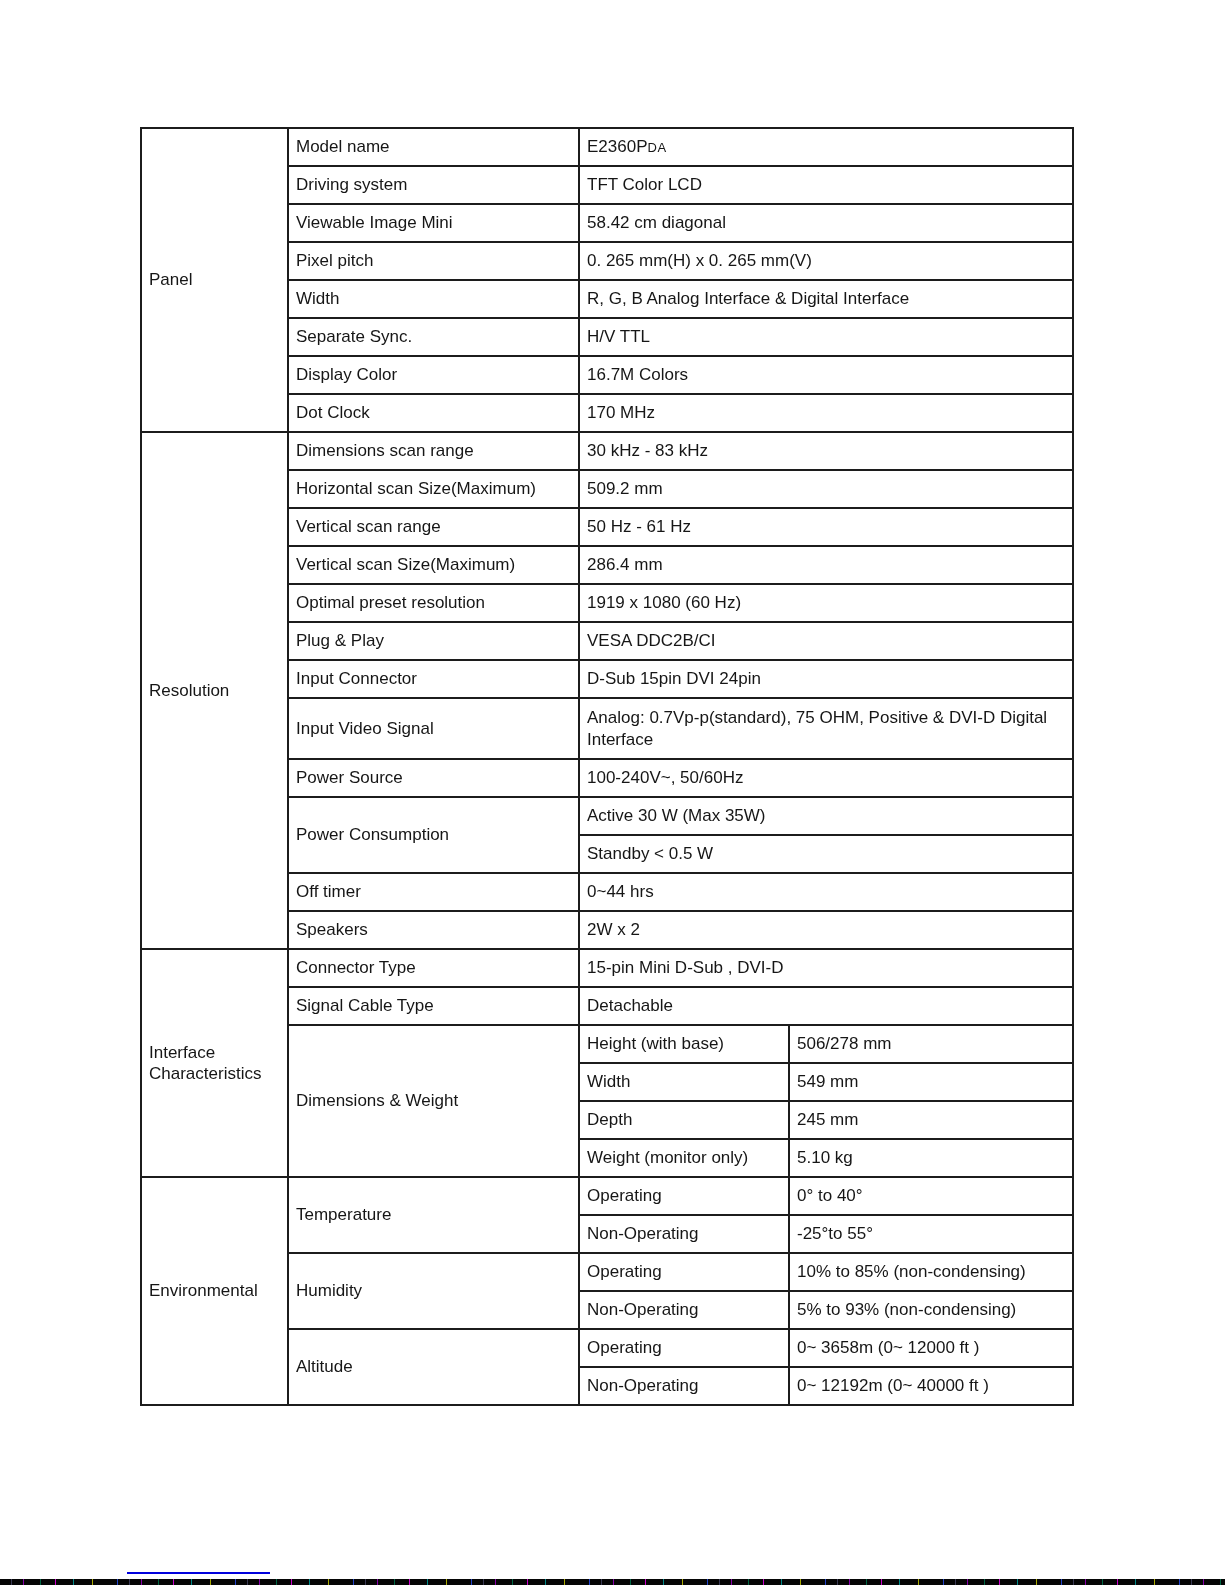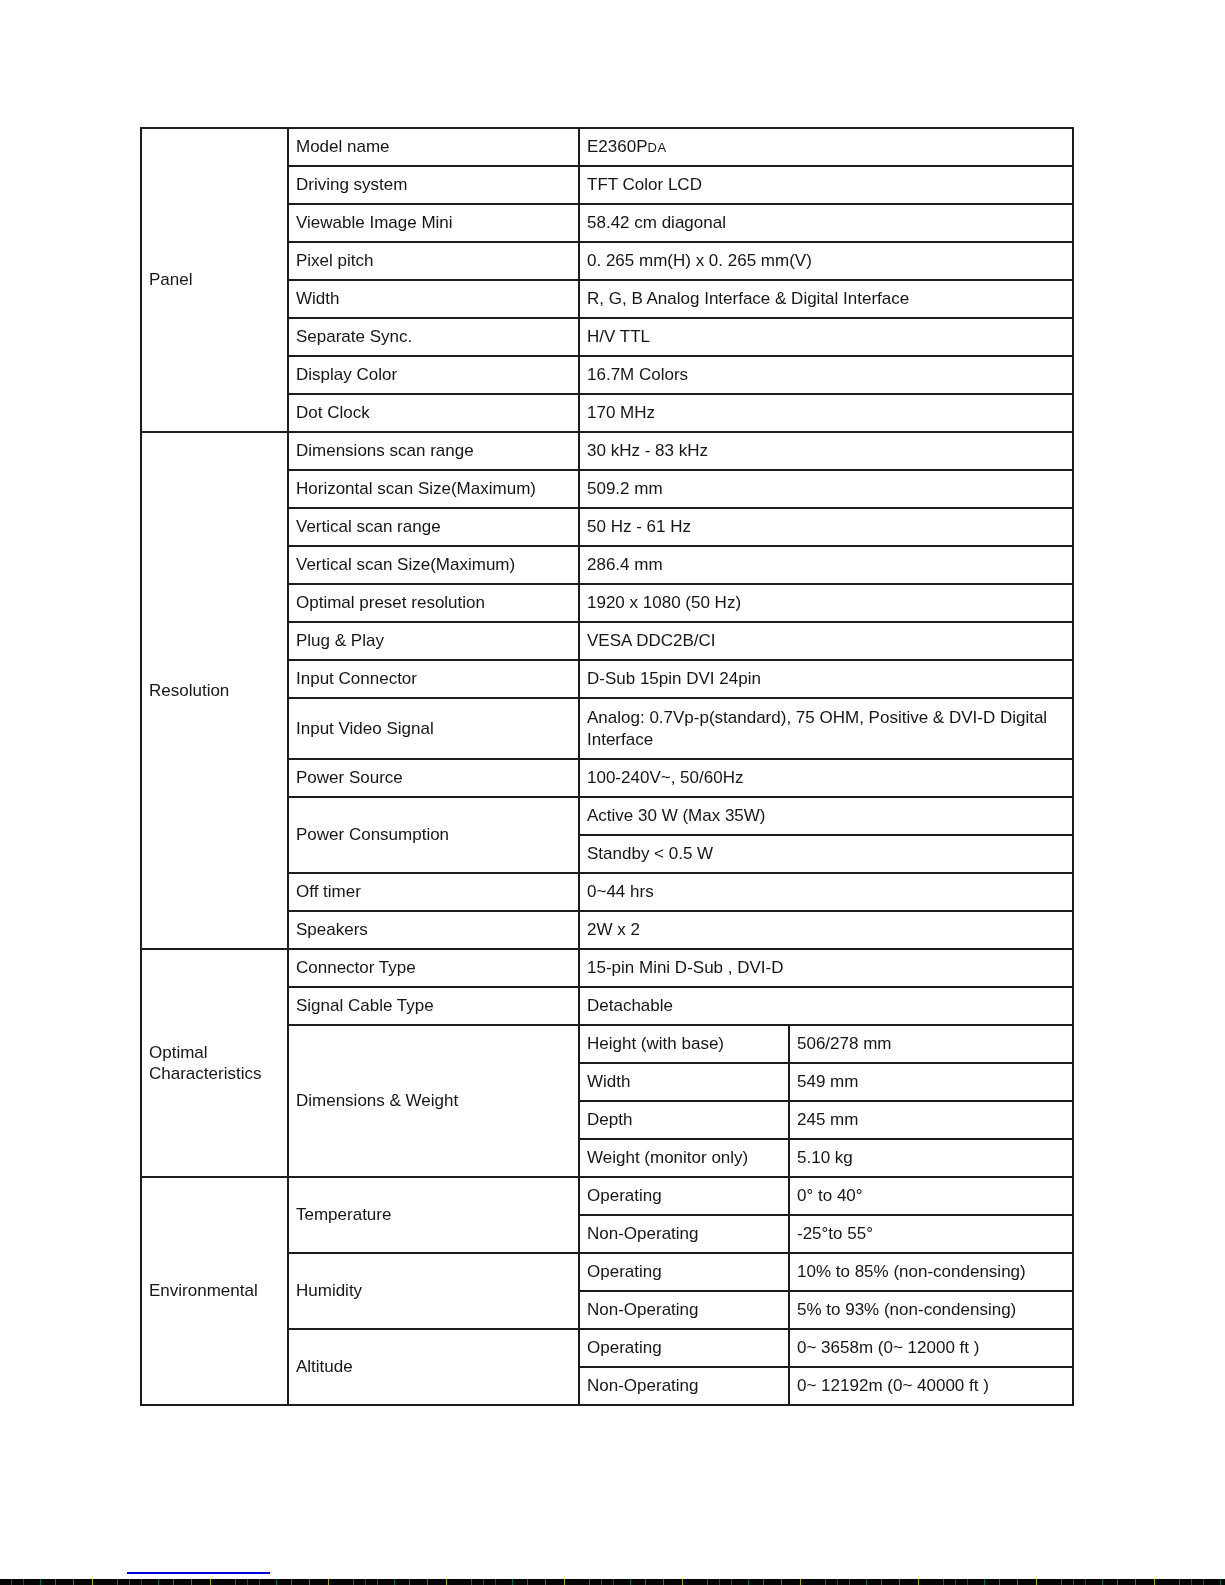--- a/index.html
+++ b/index.html
@@ -113,21 +113,21 @@
   <tr class="r">
     <td>Vertical scan range</td>
     <td colspan="2">50 Hz - 61 Hz</td>
   </tr>
   <tr class="r">
     <td>Vertical scan Size(Maximum)</td>
     <td colspan="2">286.4 mm</td>
   </tr>
   <tr class="r">
     <td>Optimal preset resolution</td>
-    <td colspan="2">1920 x 1080 (50 Hz)</td>
+    <td colspan="2">1919 x 1080 (60 Hz)</td>
   </tr>
   <tr class="r">
     <td>Plug &amp; Play</td>
     <td colspan="2">VESA DDC2B/CI</td>
   </tr>
   <tr class="r">
     <td>Input Connector</td>
     <td colspan="2">D-Sub 15pin DVI 24pin</td>
   </tr>
   <tr class="r-tall">
@@ -148,21 +148,21 @@
   <tr class="r">
     <td>Off timer</td>
     <td colspan="2">0~44 hrs</td>
   </tr>
   <tr class="r">
     <td>Speakers</td>
     <td colspan="2">2W x 2</td>
   </tr>
 
   <tr class="r">
-    <td class="sec" rowspan="6">Optimal Characteristics</td>
+    <td class="sec" rowspan="6">Interface Characteristics</td>
     <td>Connector Type</td>
     <td colspan="2">15-pin Mini D-Sub , DVI-D</td>
   </tr>
   <tr class="r">
     <td>Signal Cable Type</td>
     <td colspan="2">Detachable</td>
   </tr>
   <tr class="r">
     <td rowspan="4">Dimensions &amp; Weight</td>
     <td>Height (with base)</td>

